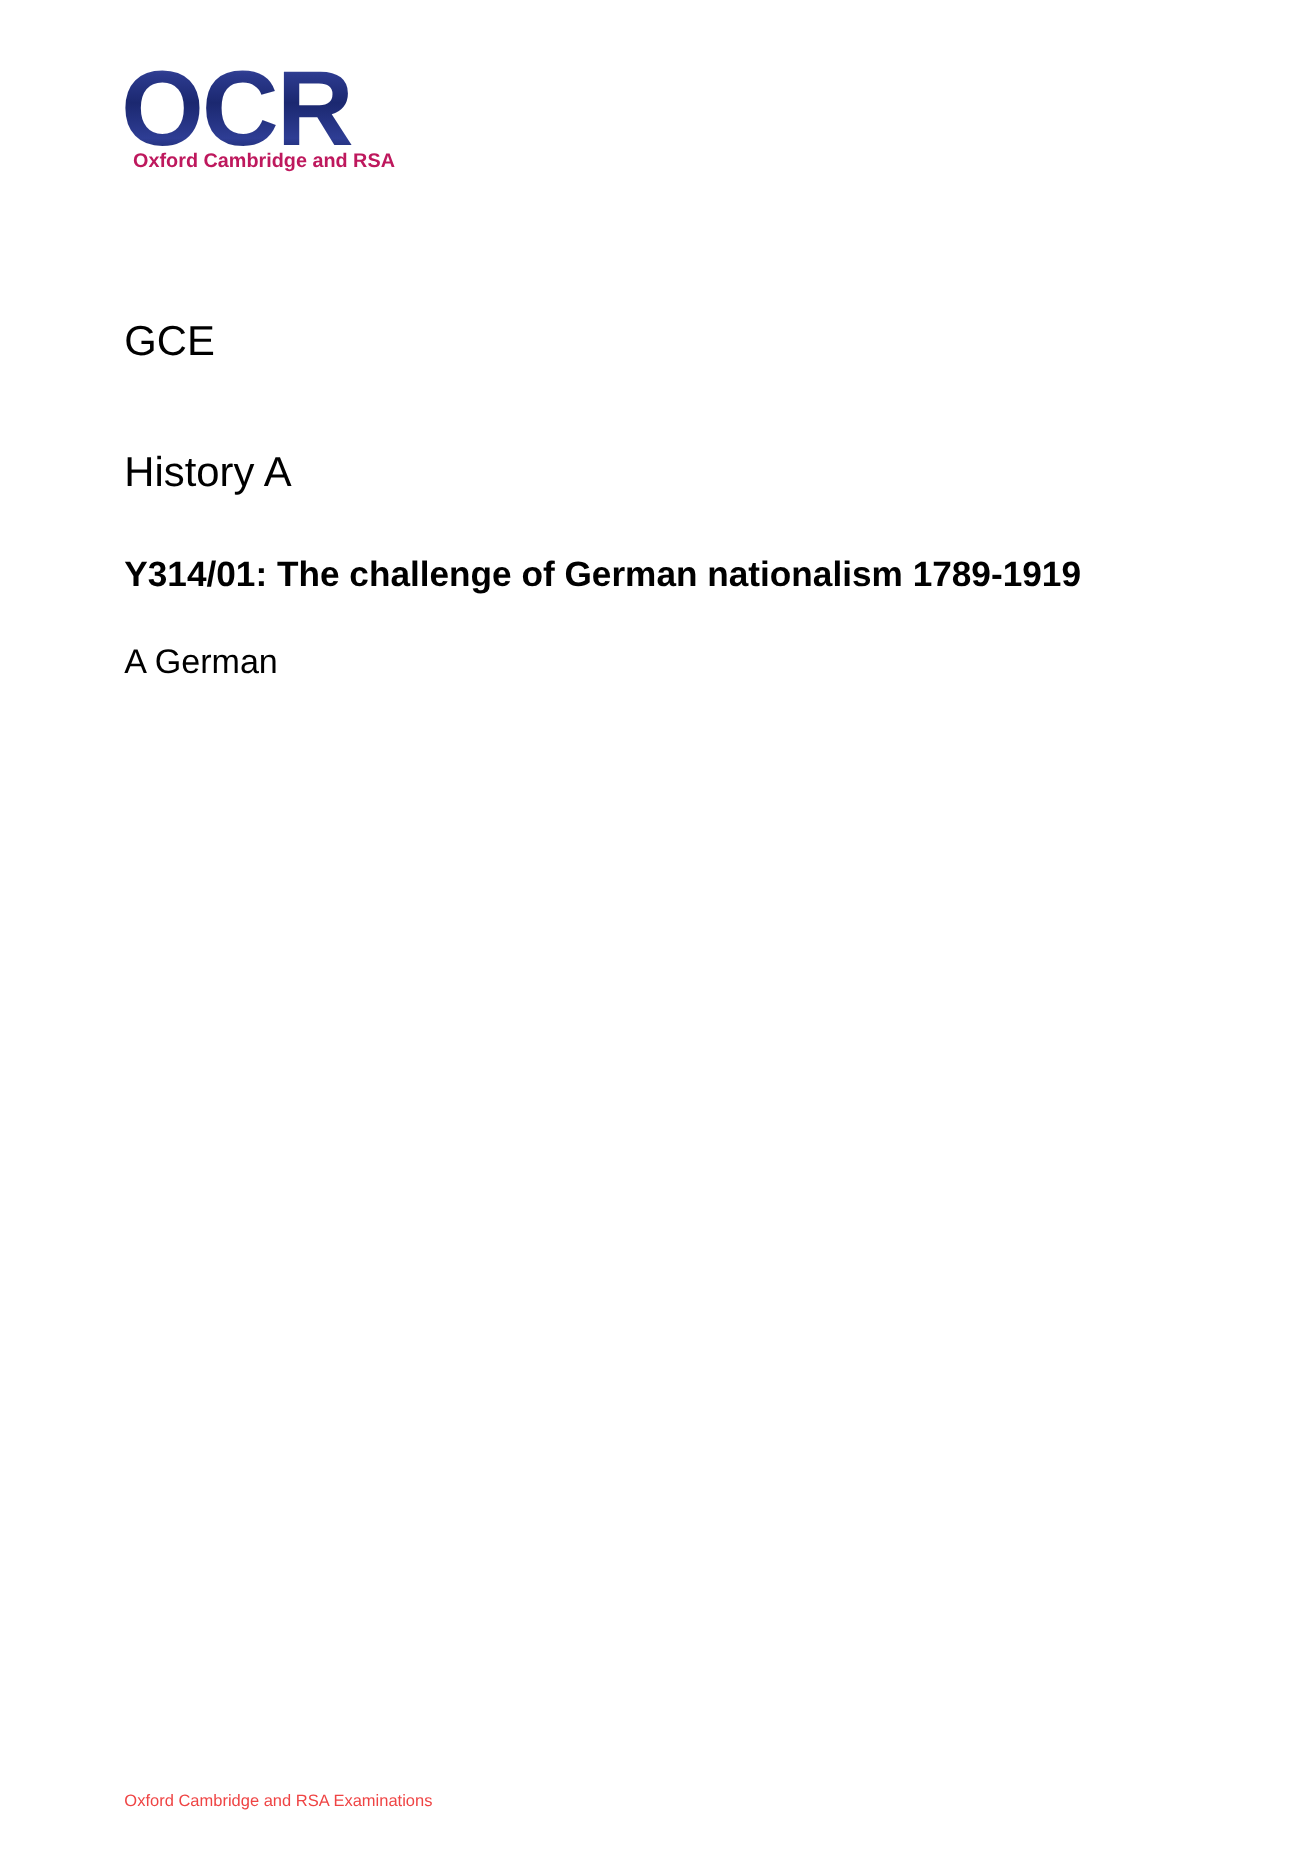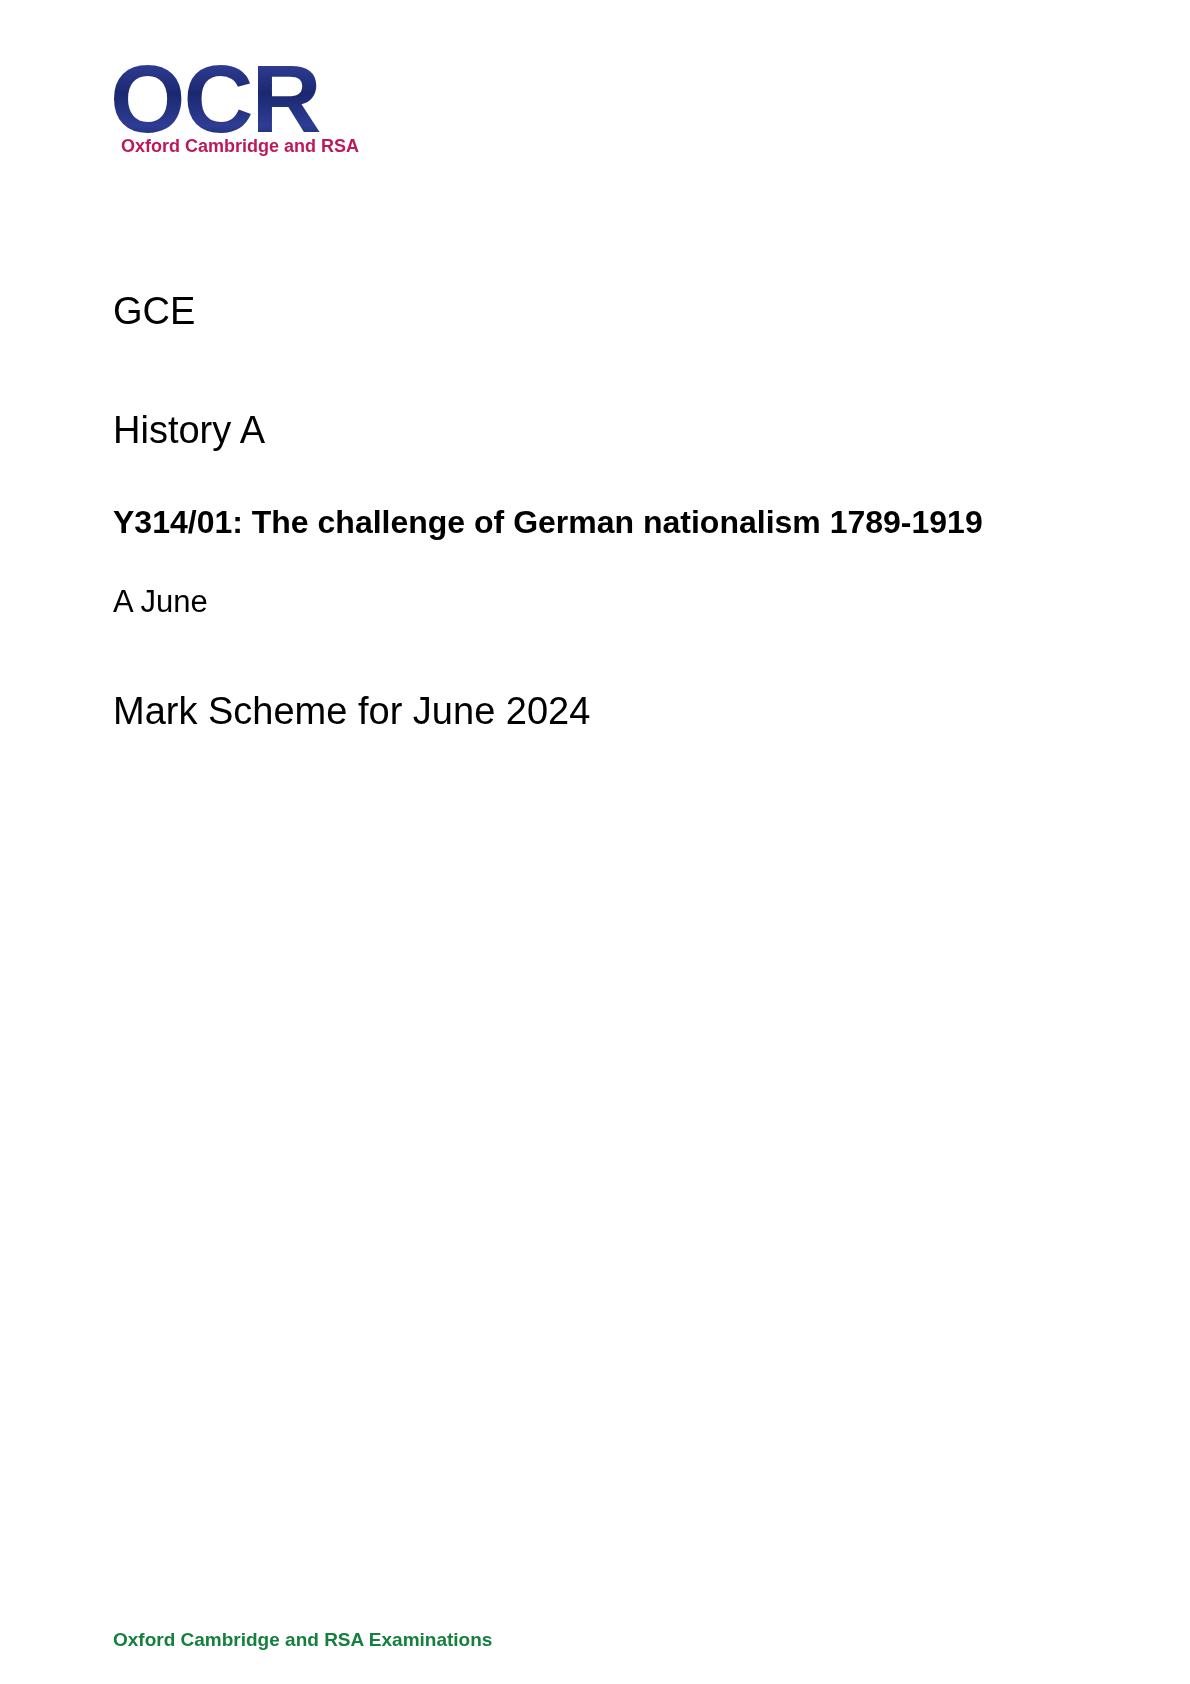--- a/index.html
+++ b/index.html
@@ -69,41 +69,40 @@
   .subject       { top: 410px; }
   .unit          { top: 488px; }
   .level         { top: 585px; }
   .markscheme    { top: 691px; }
 
   
   .footer {
     position: absolute;
     left: 113px;
     top: 1629px;
-    font-size: 19px;
-    font-weight: 700;
+    font-size: 15px;
+    font-weight: 400;
     white-space: nowrap;
-    color: #15803d;
+    color: #ef4444;
   }
 </style>
 </head>
 <body>
 
 <div class="page">
 
   <div class="logo">
     <div class="logo-acronym">OCR</div>
     <div class="logo-tagline">Oxford Cambridge and RSA</div>
   </div>
 
   <div class="txt h-big qualification">GCE</div>
 
   <div class="txt h-big subject">History A</div>
 
   <div class="txt h-unit unit">Y314/01: The challenge of German nationalism 1789-1919</div>
 
-  <div class="txt h-level level">A June</div>
+  <div class="txt h-level level">A German</div>
 
-  <div class="txt h-big markscheme">Mark Scheme for June 2024</div>
 
   <div class="footer">Oxford Cambridge and RSA Examinations</div>
 
 </div>
 
 </body></html>

